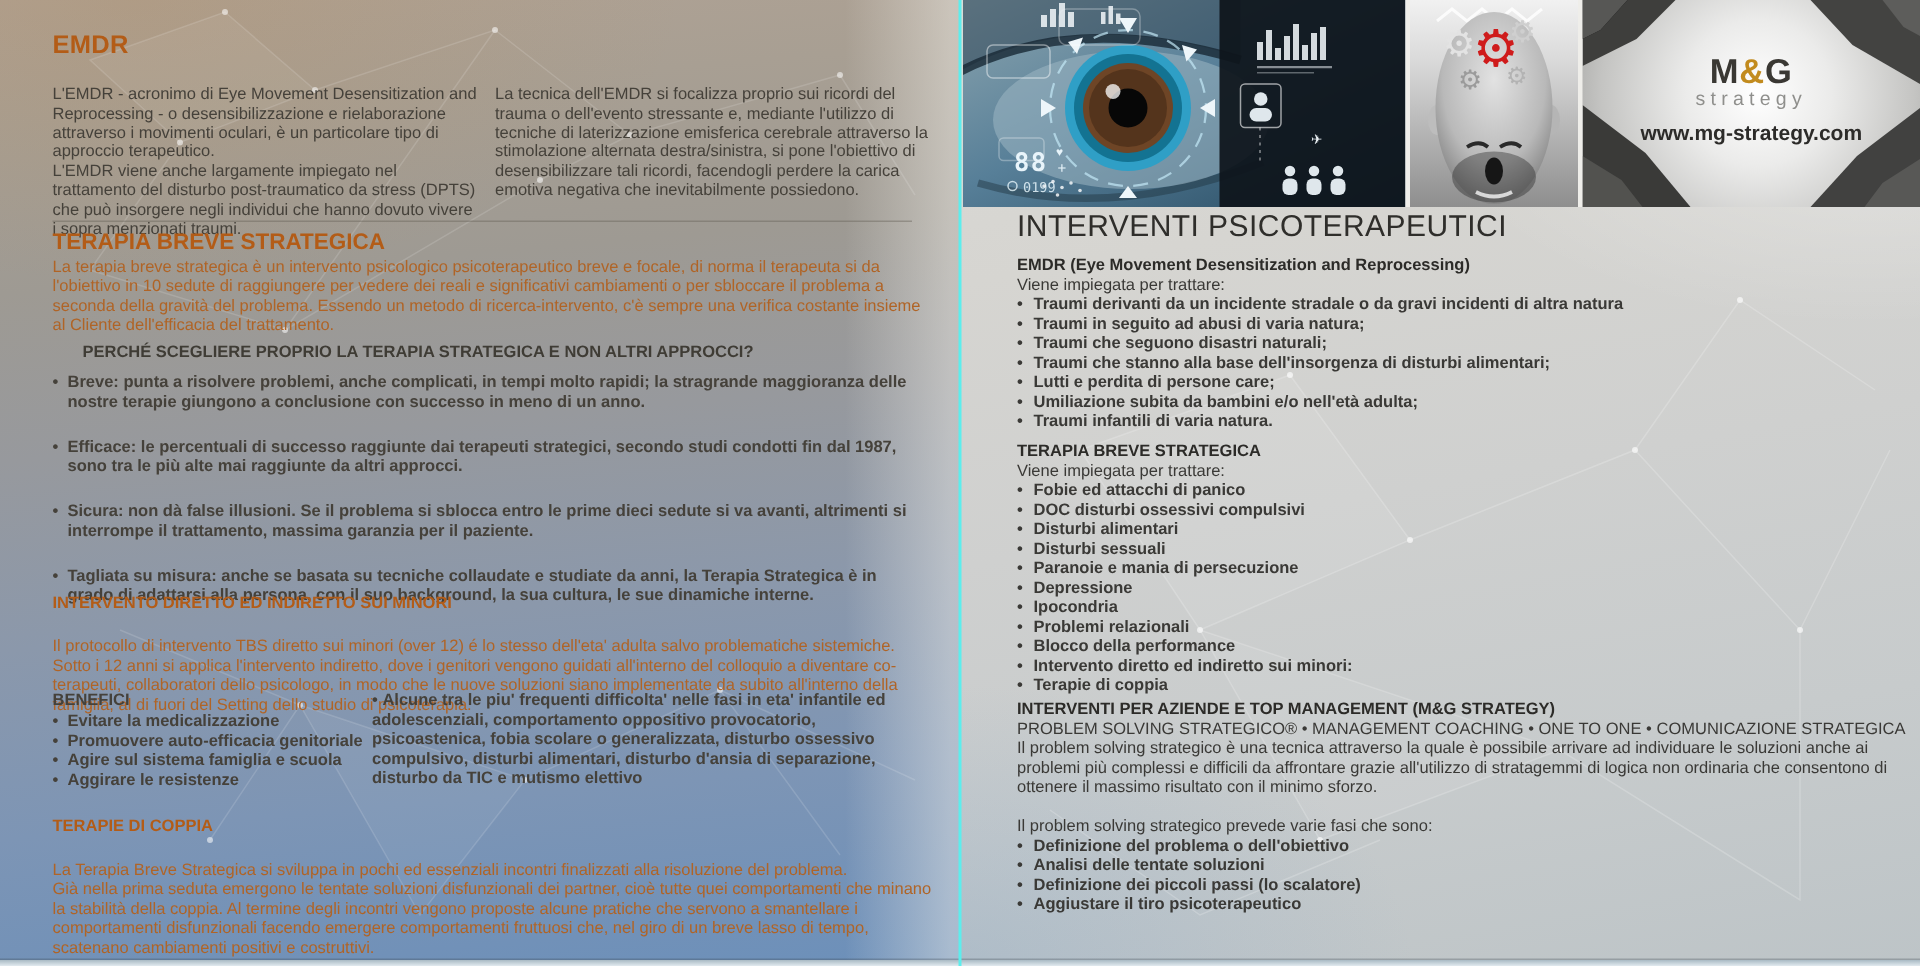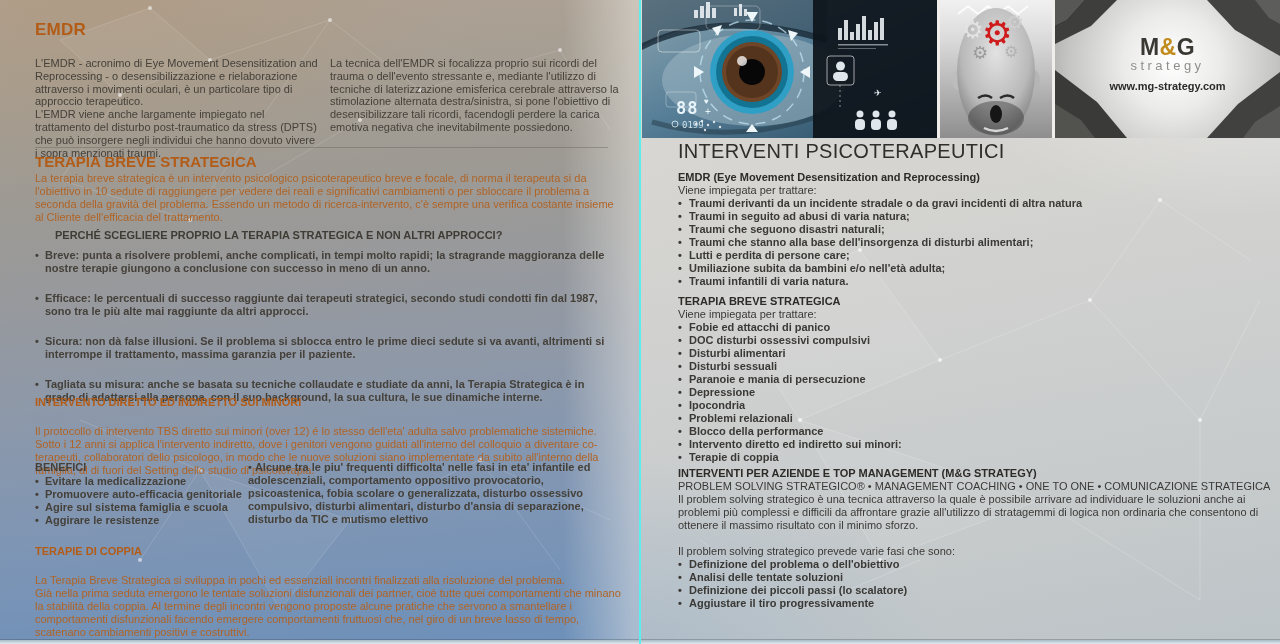--- a/index.html
+++ b/index.html
@@ -76,21 +76,21 @@
   .photo-strip{position:absolute;left:2px;top:0;height:138px;display:flex;gap:3px;background:#efeeea;z-index:10;}
   .tile{position:relative;height:138px;overflow:hidden;}
   .tile-eye{width:295px;}
   .tile-head{width:112px;background:linear-gradient(#f1f1f1 0%,#d9d9d9 30%,#a9a9a9 75%,#8e8e8e 100%);}
   .tile-city{width:225px;background:radial-gradient(circle at 52% 45%, #ffffff 0%, #ebebea 35%, #c4c4c2 75%, #a0a09e 100%);}
   .gear{position:absolute;line-height:1;}
   .logo-block{position:absolute;left:0;top:36px;width:100%;text-align:center;z-index:5;}
   .logo-mg{font-size:23px;font-weight:bold;color:#3a3833;letter-spacing:.5px;line-height:1;}
   .logo-amp{color:#c28b1e;}
   .logo-sub{font-size:13px;letter-spacing:3.5px;color:#8f8f8c;margin-top:0px;line-height:1.1;}
-  .logo-site{font-size:11px;font-weight:bold;color:#2c2b29;margin-top:7px;}
+  .logo-site{font-size:14px;font-weight:bold;color:#2c2b29;margin-top:7px;}
 </style>
 </head>
 <body>
 
 <div class="page page-left">
   <svg class="mesh" width="640" height="644">
     <g stroke="rgba(255,255,255,0.14)" fill="none">
       <polygon points="60,40 150,8 210,60 120,95" fill="rgba(255,255,255,0.05)"></polygon>
       <polyline points="210,60 330,20 420,90 560,50 610,130"></polyline>
       <polyline points="120,95 60,180 190,220 330,20"></polyline>
@@ -352,19 +352,19 @@
 
     <h2 class="mt3">INTERVENTI PER AZIENDE E TOP MANAGEMENT (M&amp;G STRATEGY)</h2>
     <p>PROBLEM SOLVING STRATEGICO® • MANAGEMENT COACHING • ONE TO ONE • COMUNICAZIONE STRATEGICA</p>
     <p>Il problem solving strategico è una tecnica attraverso la quale è possibile arrivare ad individuare le soluzioni anche ai problemi più complessi e difficili da affrontare grazie all'utilizzo di stratagemmi di logica non ordinaria che consentono di ottenere il massimo risultato con il minimo sforzo.</p>
     <div class="gap"></div>
     <p>Il problem solving strategico prevede varie fasi che sono:</p>
     <ul class="plain hang">
       <li>Definizione del problema o dell'obiettivo</li>
       <li>Analisi delle tentate soluzioni</li>
       <li>Definizione dei piccoli passi (lo scalatore)</li>
-      <li>Aggiustare il tiro progressivamente</li>
+      <li>Aggiustare il tiro psicoterapeutico</li>
     </ul>
   </div>
 </div>
 
 <div class="fold"></div>
 <div class="bottom-edge"></div>
 
 </body></html>

